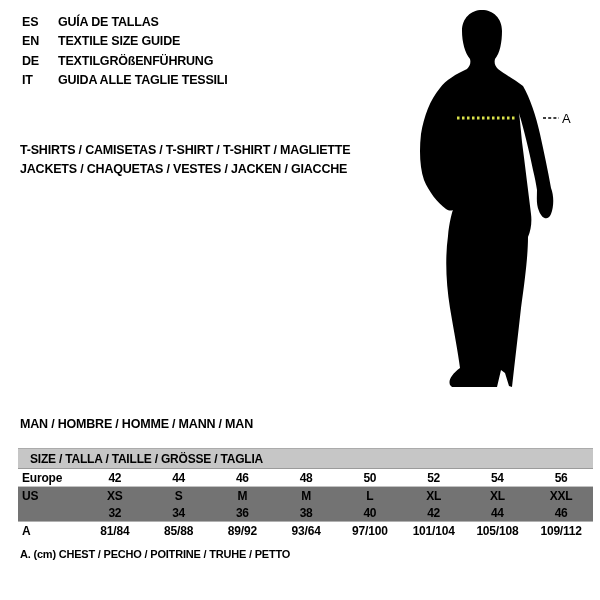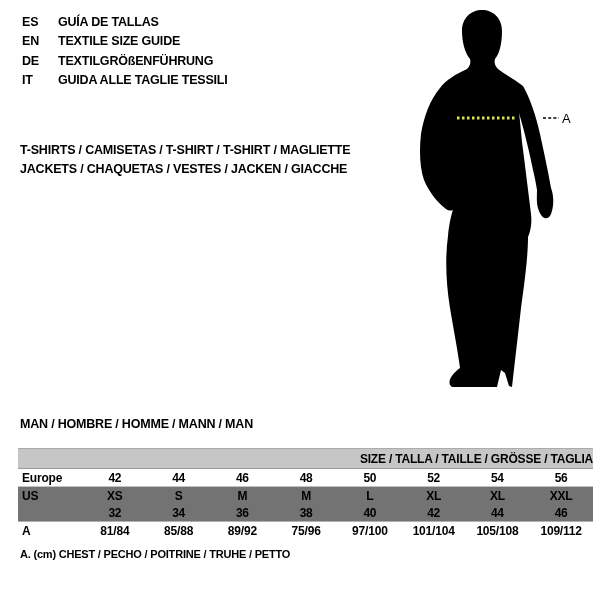--- a/index.html
+++ b/index.html
@@ -14,21 +14,21 @@
   .lang-code{width:36px;flex:0 0 36px;}
   
   .category-block{position:absolute;left:20px;top:114px;font-size:12.5px;font-weight:bold;letter-spacing:-0.2px;line-height:18.5px;margin-top:27px;}
   
   .figure-wrap{position:absolute;left:415px;top:8px;width:165px;height:382px;}
   
   .man-heading{position:absolute;left:20px;top:417px;font-size:12.5px;font-weight:bold;letter-spacing:-0.2px;}
   
   .size-table{position:absolute;left:18px;top:448px;width:575px;border-collapse:collapse;table-layout:fixed;}
   .size-table td{font-size:12px;font-weight:bold;letter-spacing:-0.2px;text-align:center;padding:0;height:17px;vertical-align:middle;}
-  .size-table .th-row td{background:#c6c6c6;text-align:right;padding-left:12px;height:19px;border-top:1px solid #ababab;border-bottom:1px solid #9b9b9b;}
+  .size-table .th-row td{background:#c6c6c6;text-align:left;padding-left:12px;height:19px;border-top:1px solid #ababab;border-bottom:1px solid #9b9b9b;}
   .size-table .label-cell{text-align:left;padding-left:4px;}
   .size-table .row-europe td{border-bottom:1px solid #c2c2c2;}
   .size-table .row-shaded td{background:#737373;}
   .size-table .row-a td{border-top:1px solid #b0b0b0;}
   
   .footnote{position:absolute;left:20px;top:548px;font-size:11px;font-weight:bold;letter-spacing:-0.2px;}
   .meas-label{font-size:13px;font-family:"Liberation Sans","DejaVu Sans",sans-serif;}
 </style>
 </head>
 <body>
@@ -149,21 +149,21 @@
       <td>40</td>
       <td>42</td>
       <td>44</td>
       <td>46</td>
     </tr>
     <tr class="row-a">
       <td class="label-cell">A</td>
       <td>81/84</td>
       <td>85/88</td>
       <td>89/92</td>
-      <td>75/96</td>
+      <td>93/64</td>
       <td>97/100</td>
       <td>101/104</td>
       <td>105/108</td>
       <td>109/112</td>
     </tr>
   </tbody>
 </table>
 
 <div class="footnote">A. (cm) CHEST / PECHO / POITRINE / TRUHE / PETTO</div>
 

